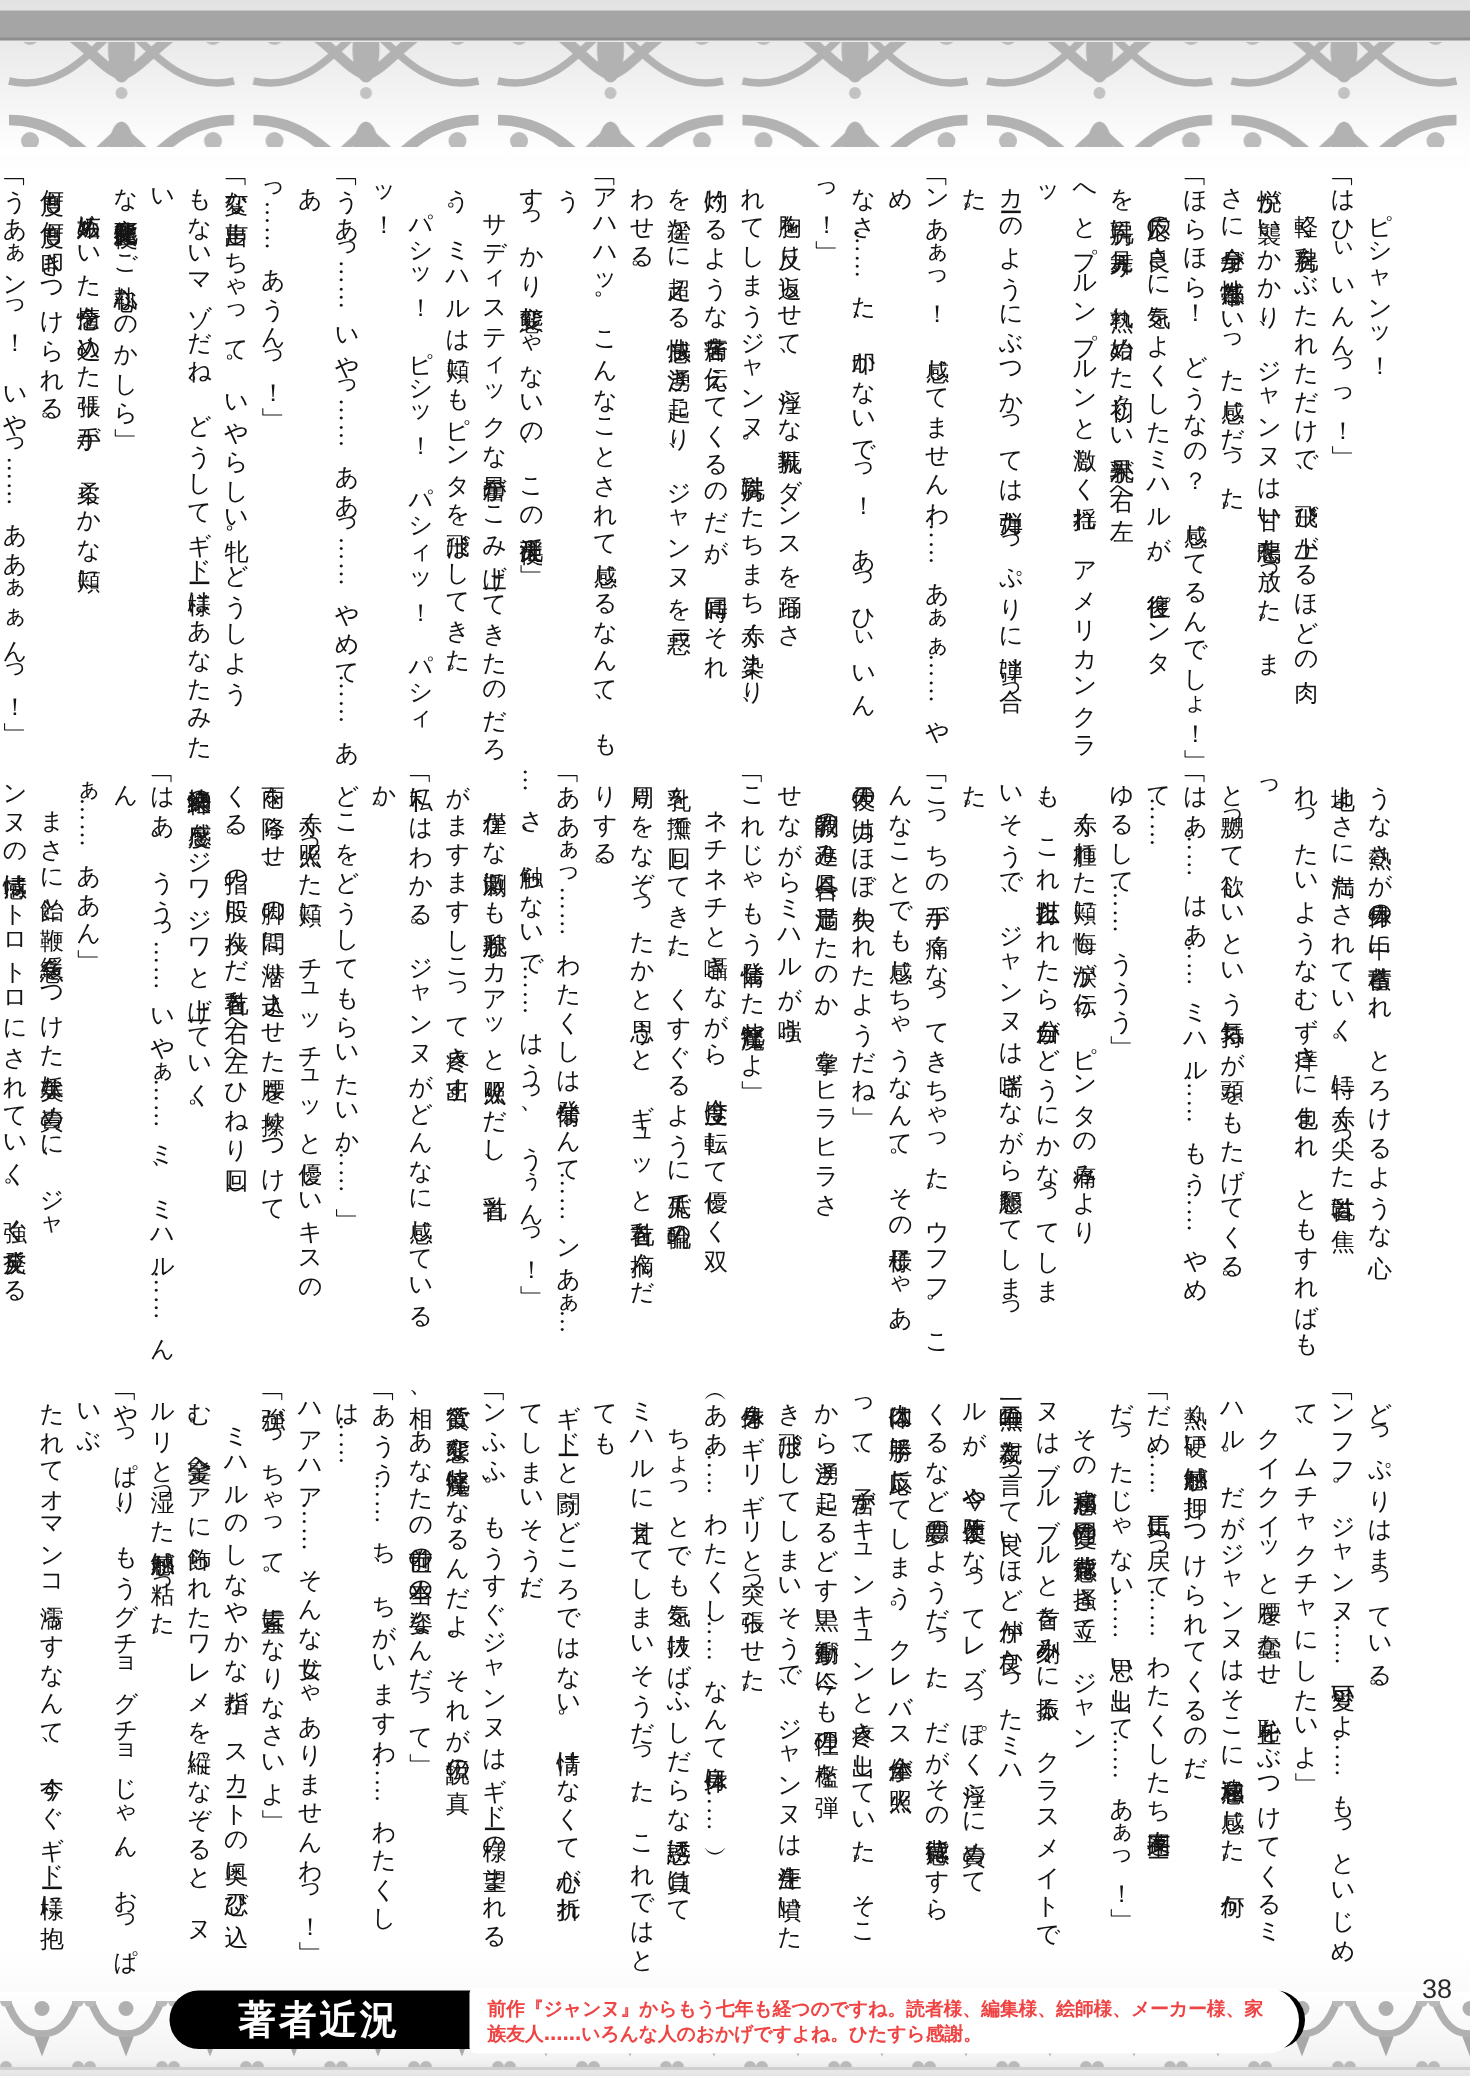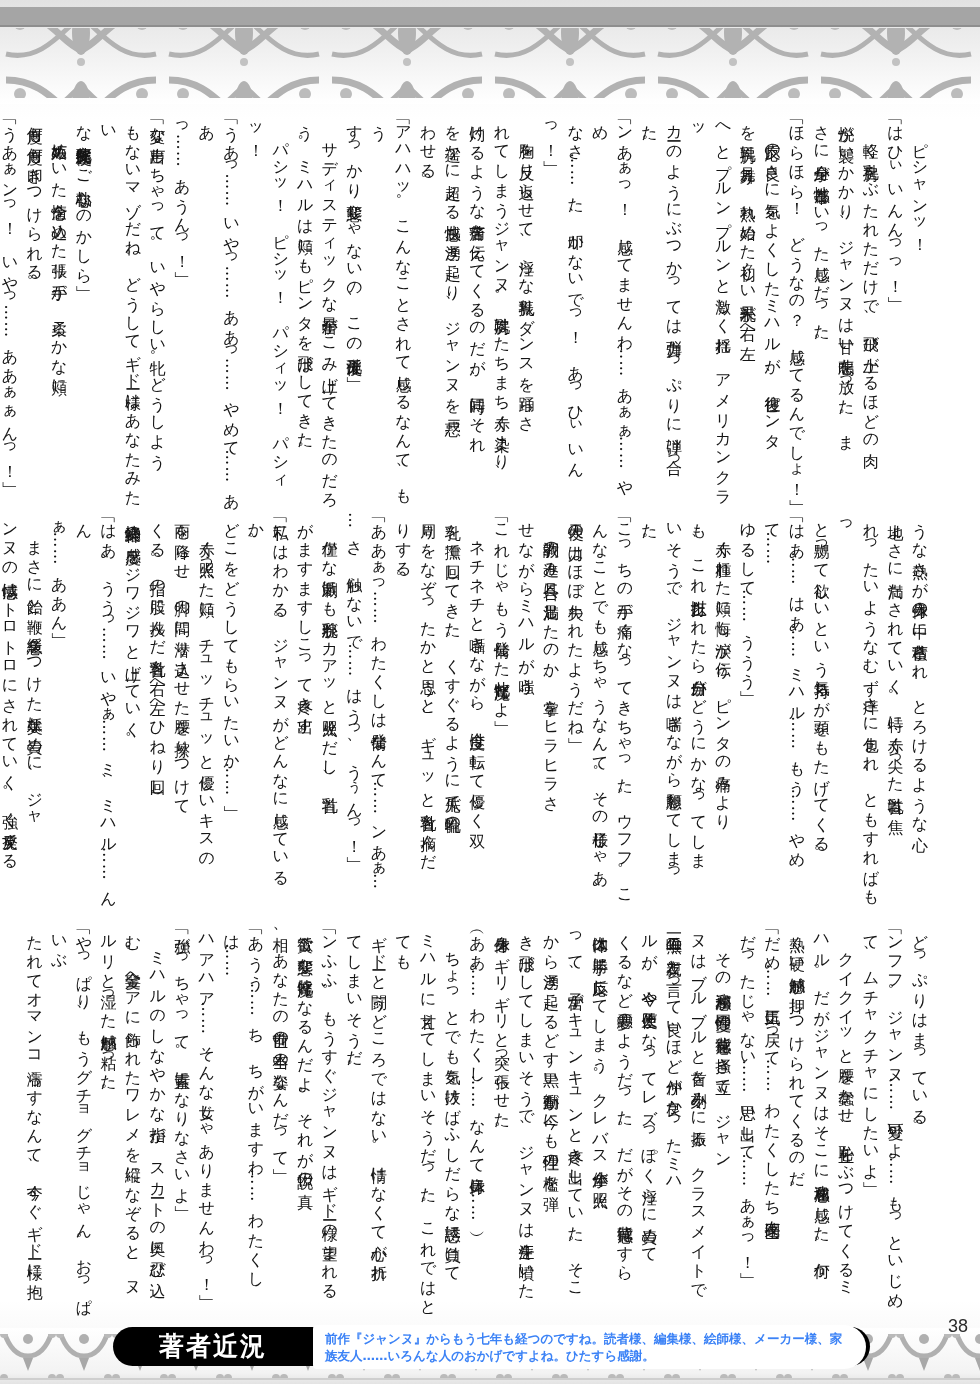--- a/index.html
+++ b/index.html
@@ -49,21 +49,21 @@
     font-family:"DejaVu Sans","Liberation Sans",sans-serif;
     transform:scaleY(1.05);
   }
   .badge-inner{
     flex:1;height:44px;margin-right:4px;
     background:#fff;border-radius:4px 22px 22px 4px;
     display:flex;align-items:center;
     padding:0 12px;box-sizing:border-box;
   }
   .badge-text{
-    font-size:12.5px;font-weight:bold;line-height:17px;color:#3b82f6;
+    font-size:12.5px;font-weight:bold;line-height:17px;color:#ef4444;
     font-family:"DejaVu Sans","Liberation Sans",sans-serif;
   }
 </style>
 </head>
 <body>
 
 <div class="page">
 
   <div class="ornament-top">
     <svg width="980" height="104" xmlns="http://www.w3.org/2000/svg">

